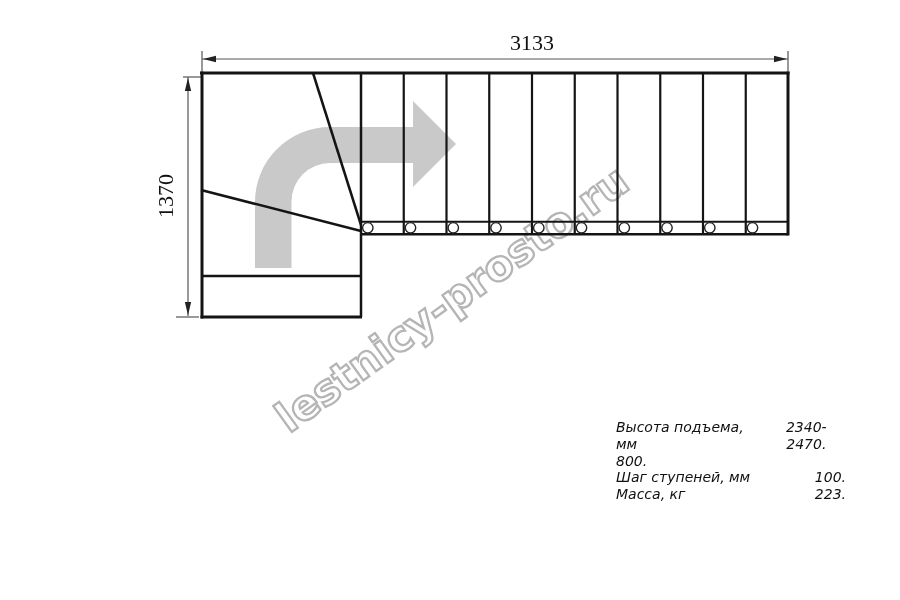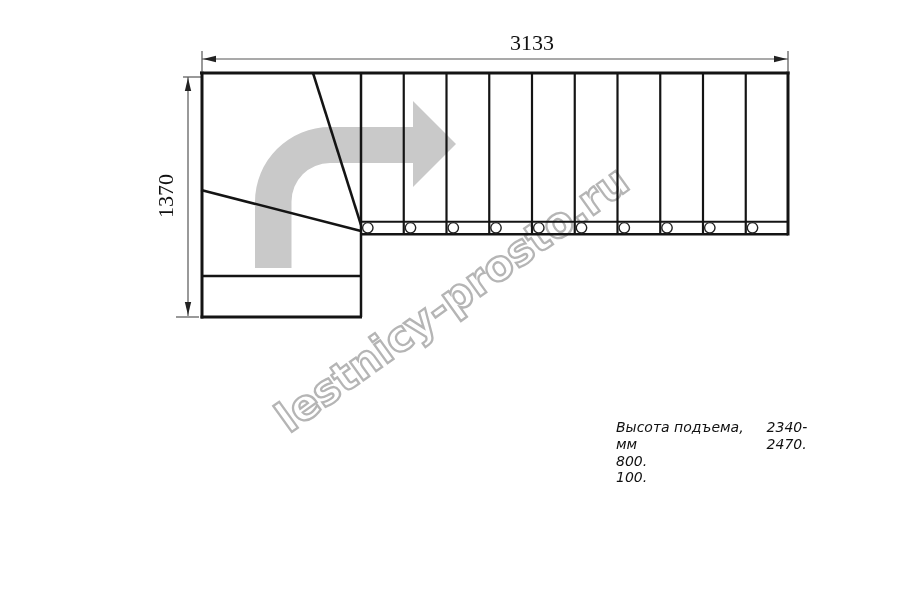--- a/index.html
+++ b/index.html
@@ -31,21 +31,21 @@
   .dim-left{left:166px;top:196px;transform:translate(-50%,-50%) rotate(-90deg);}
 
   .specs{
     position:absolute;z-index:3;left:616px;top:419px;width:230px;
     font-family:"DejaVu Sans",sans-serif;
     font-style:italic;font-size:14px;color:#111;
     line-height:16.75px;
   }
   .spec-row{display:flex;justify-content:space-between;}
   .spec-label{text-align:left;}
-  .spec-value{text-align:left;}
+  .spec-value{text-align:center;}
 </style>
 </head>
 <body>
 
 <div class="stage">
 
   <div class="watermark">lestnicy-prosto.ru</div>
 
   <svg class="drawing" width="900" height="600" viewBox="0 0 900 600">
 
@@ -114,17 +114,22 @@
 
   <div class="specs">
     <div class="spec-row">
       <span class="spec-label">Высота подъема, мм</span>
       <span class="spec-value">2340-2470.</span>
     </div>
     <div class="spec-row">
       <span class="spec-value">800.</span>
     </div>
     <div class="spec-row">
+      <span class="spec-label">Шаг ступеней, мм</span>
       <span class="spec-value">100.</span>
+    </div>
+    <div class="spec-row">
+      <span class="spec-label">Масса, кг</span>
+      <span class="spec-value">223.</span>
     </div>
   </div>
 
 </div>
 
 </body></html>

